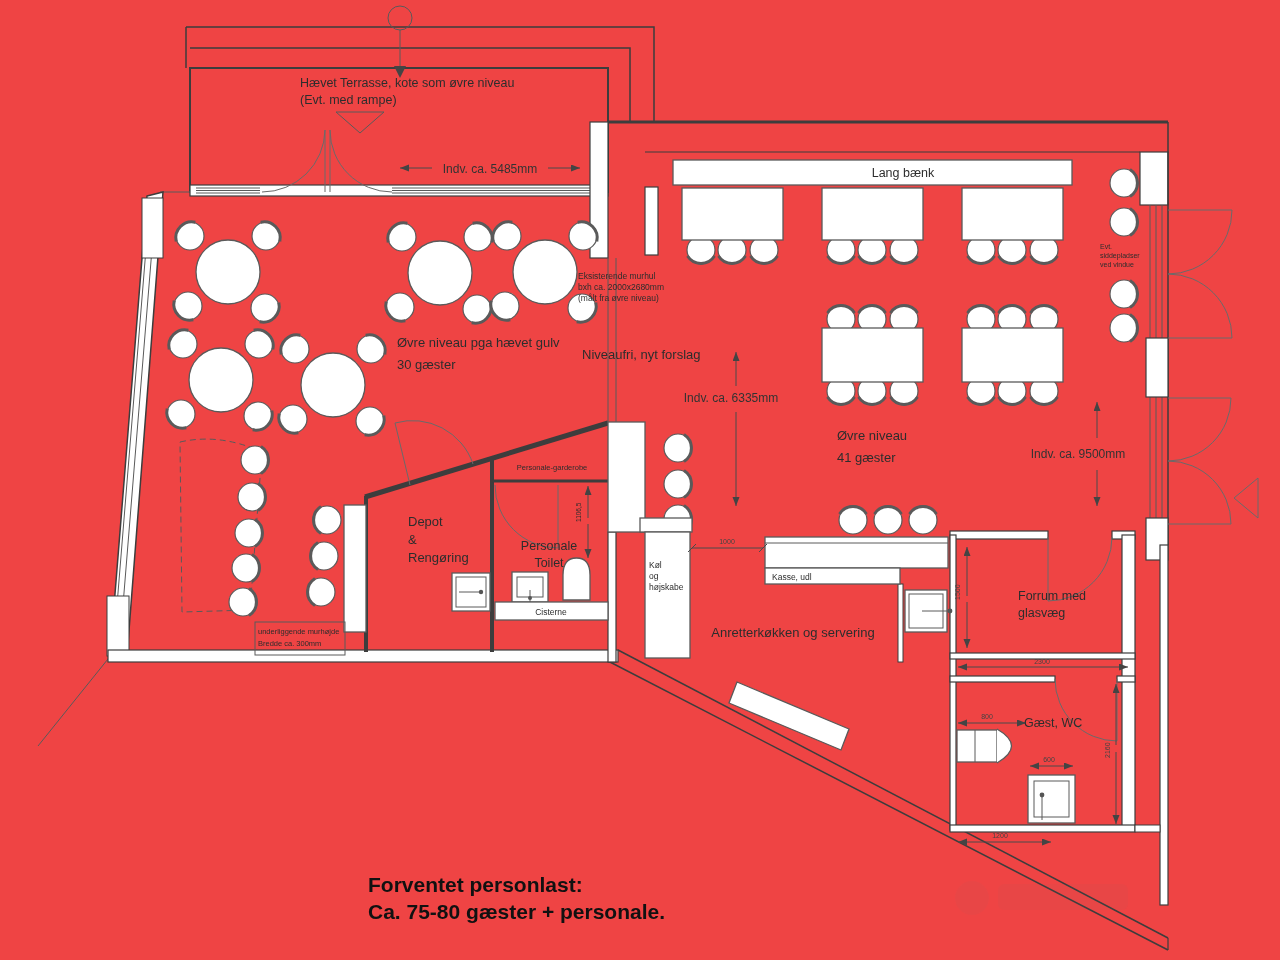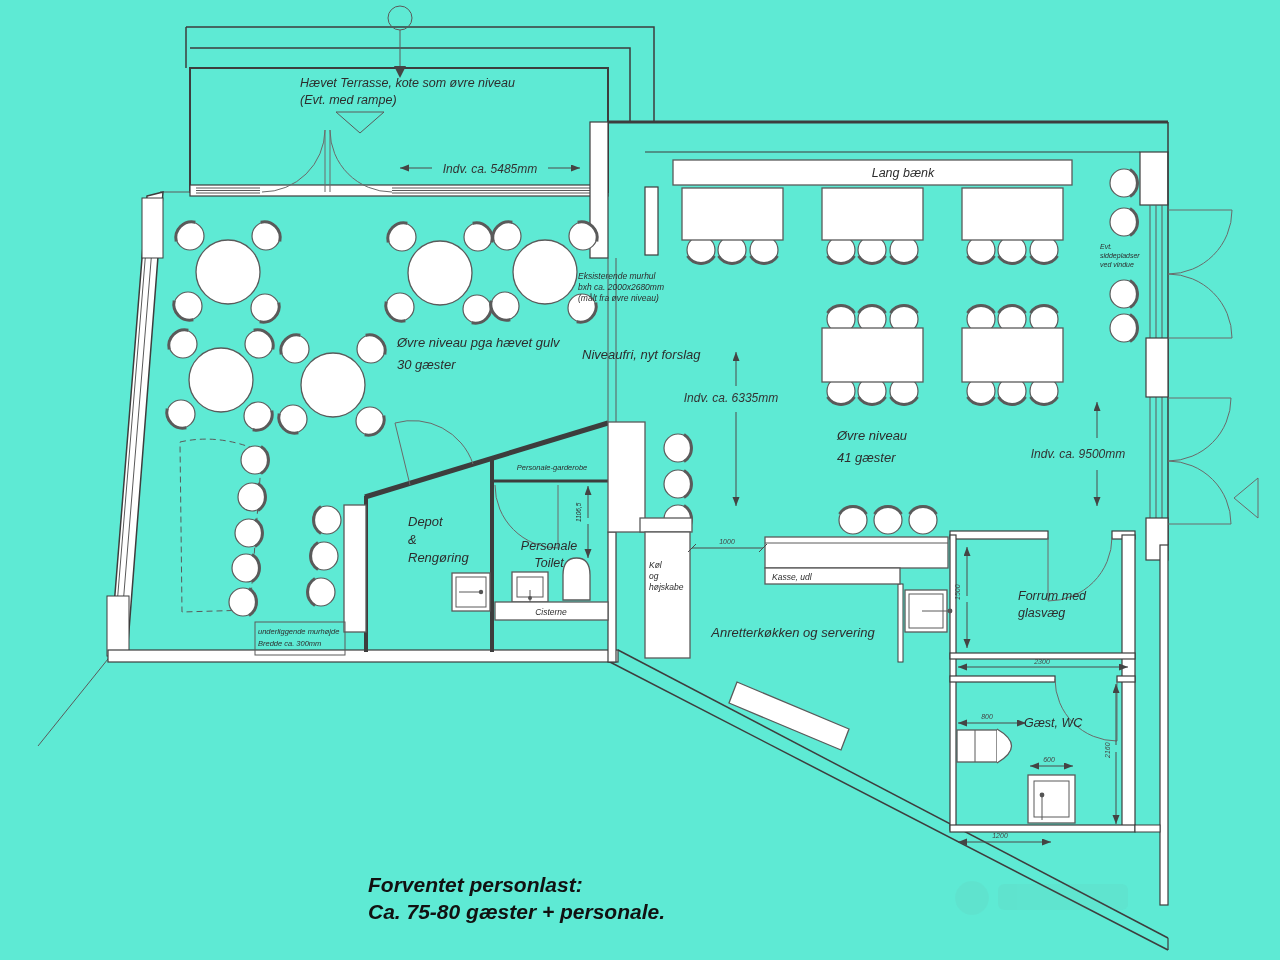--- a/index.html
+++ b/index.html
@@ -1,16 +1,16 @@
 <!DOCTYPE html>
 <html><head>
 <meta charset="utf-8">
 <style>
   html,body{margin:0;padding:0;background:#ffffff;}
-  .page{width:1280px;height:960px;position:relative;background:#5eead4;overflow:hidden;font-style:italic;}
+  .page{width:1280px;height:960px;position:relative;background:#ef4444;overflow:hidden;}
   svg{display:block;}
   text{font-family:"Liberation Sans", sans-serif;fill:#2d2d2d;}
   .t13{font-size:13px;}
   .t12{font-size:12.5px;}
   .t85{font-size:8.5px;}
   .t75{font-size:7.5px;}
   .t7{font-size:7px;}
   .t65{font-size:6.5px;}
   .dim{font-size:12px;fill:#333;}
   .dimS{font-size:7px;fill:#444;}

